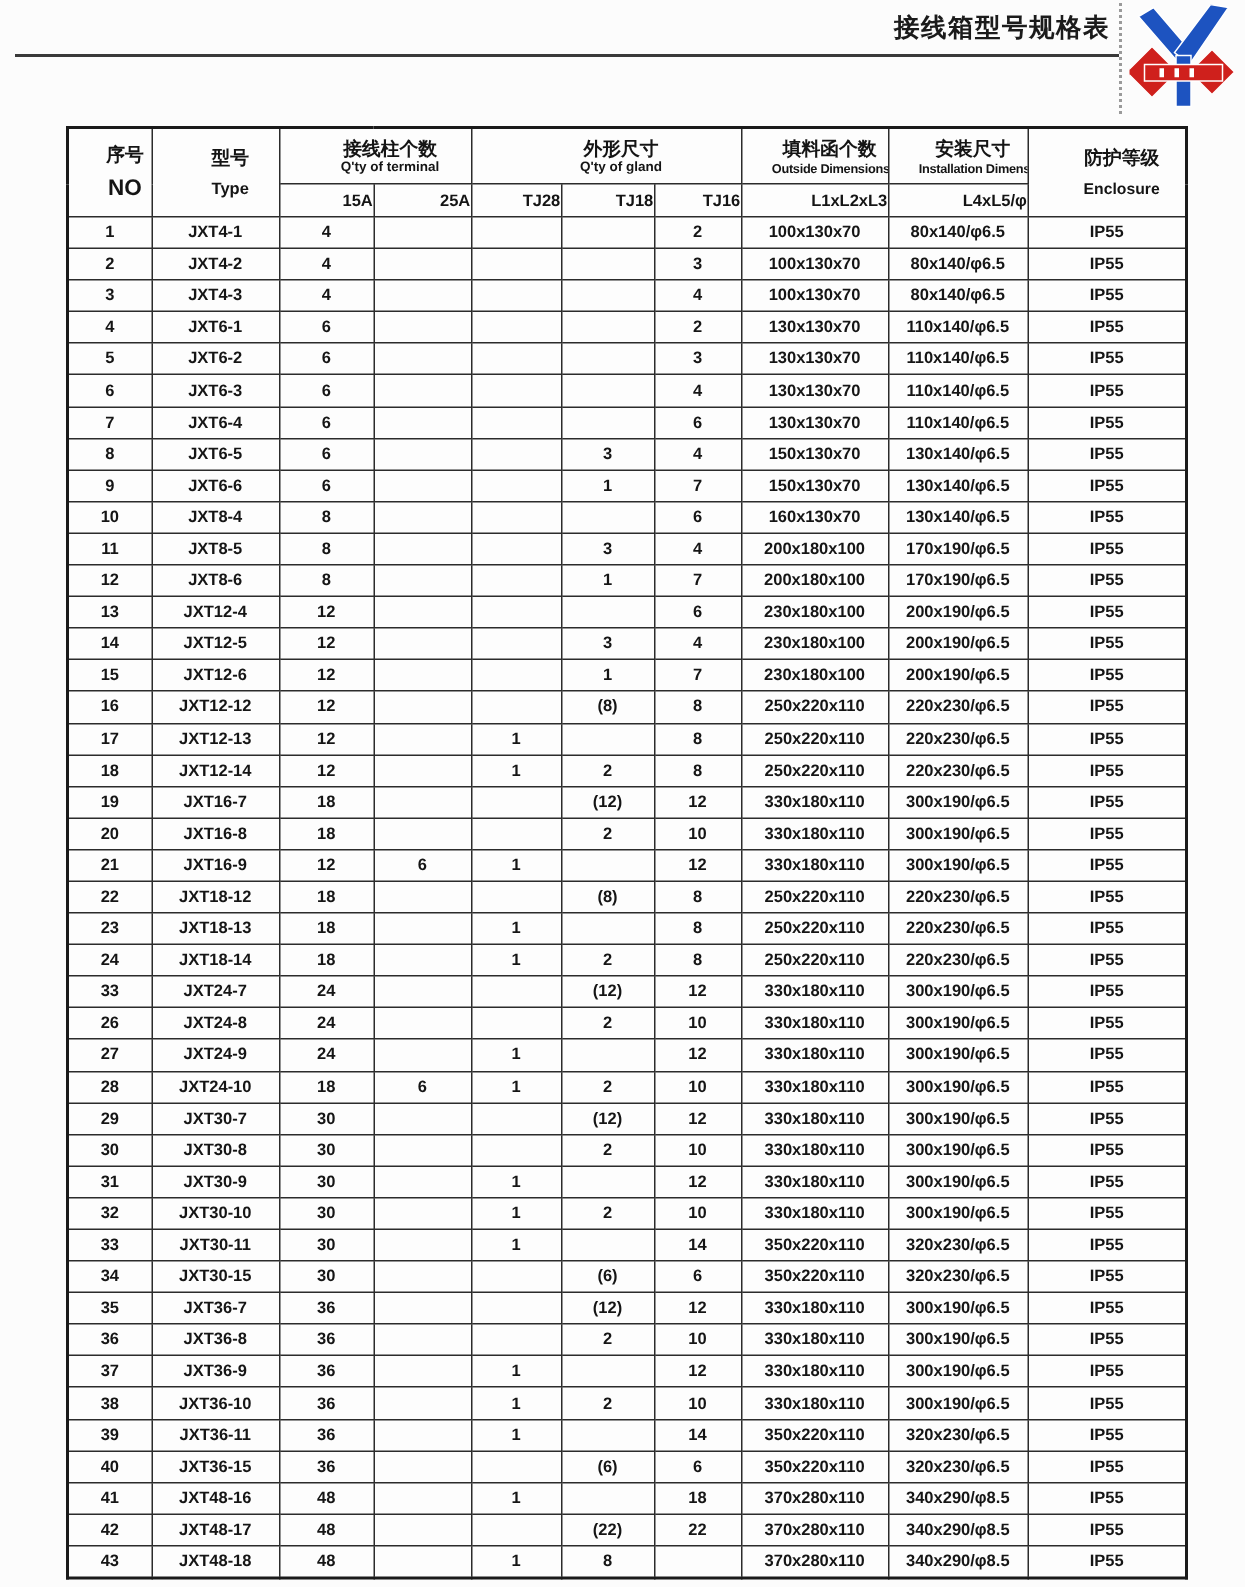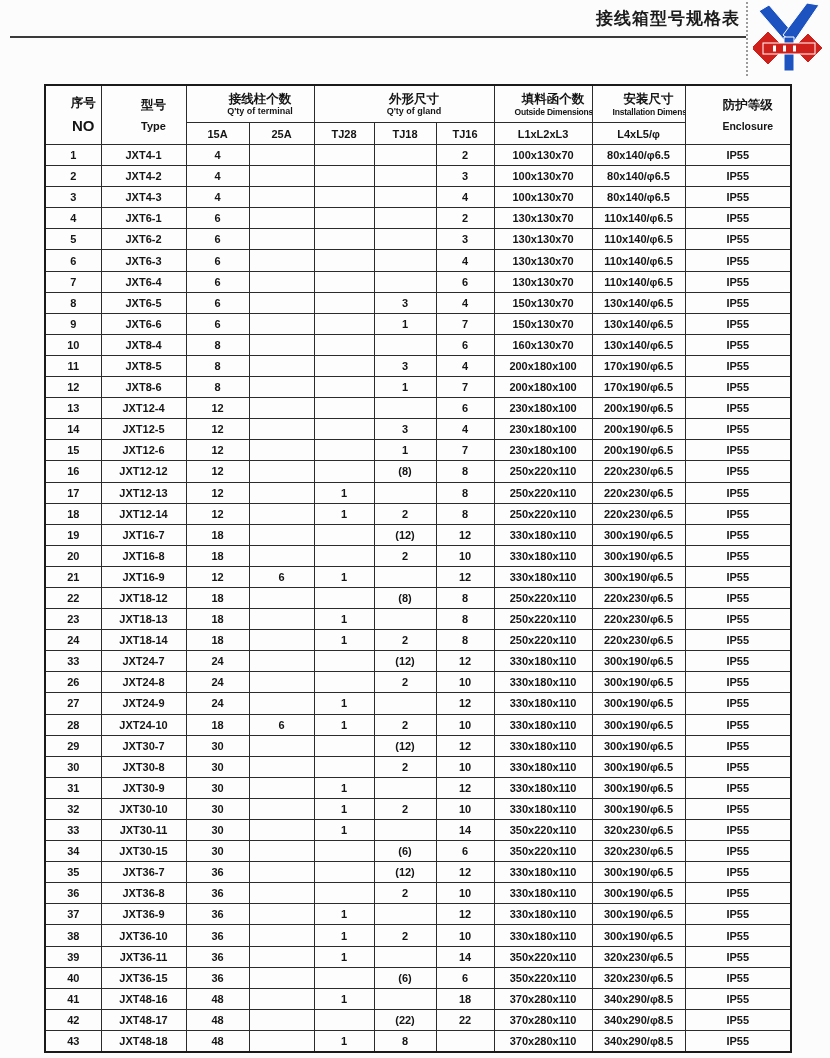--- a/index.html
+++ b/index.html
@@ -35,21 +35,21 @@
     border-collapse:collapse;table-layout:fixed;
     border:2px solid #1a1a1a;
     background:#fdfdfd;
   }
   .spec th,.spec td{
     border:1px solid #2b2b2b;
     text-align:center;vertical-align:middle;
     padding:0;overflow:hidden;white-space:nowrap;
   }
   .spec thead tr.tier-top th{height:36px;padding-left:20px;}
-  .spec thead tr.tier-sub th{height:21px;}
+  .spec thead tr.tier-sub th{height:21px;text-align:right;}
   .cn{font-size:12.5px;font-weight:bold;font-family:"DejaVu Sans",sans-serif;line-height:1.25;}
   .en{font-size:9px;font-weight:bold;line-height:1.2;}
   .en-sm{font-size:8.5px;font-weight:bold;line-height:1.2;letter-spacing:-0.2px;}
   .gap{margin-top:7px;}
   .sub{font-size:11px;font-weight:bold;}
   .spec tbody tr{height:21.1px;}
   .spec tbody td{font-size:11px;font-weight:bold;color:#151515;}
 </style>
 </head>
 <body>

